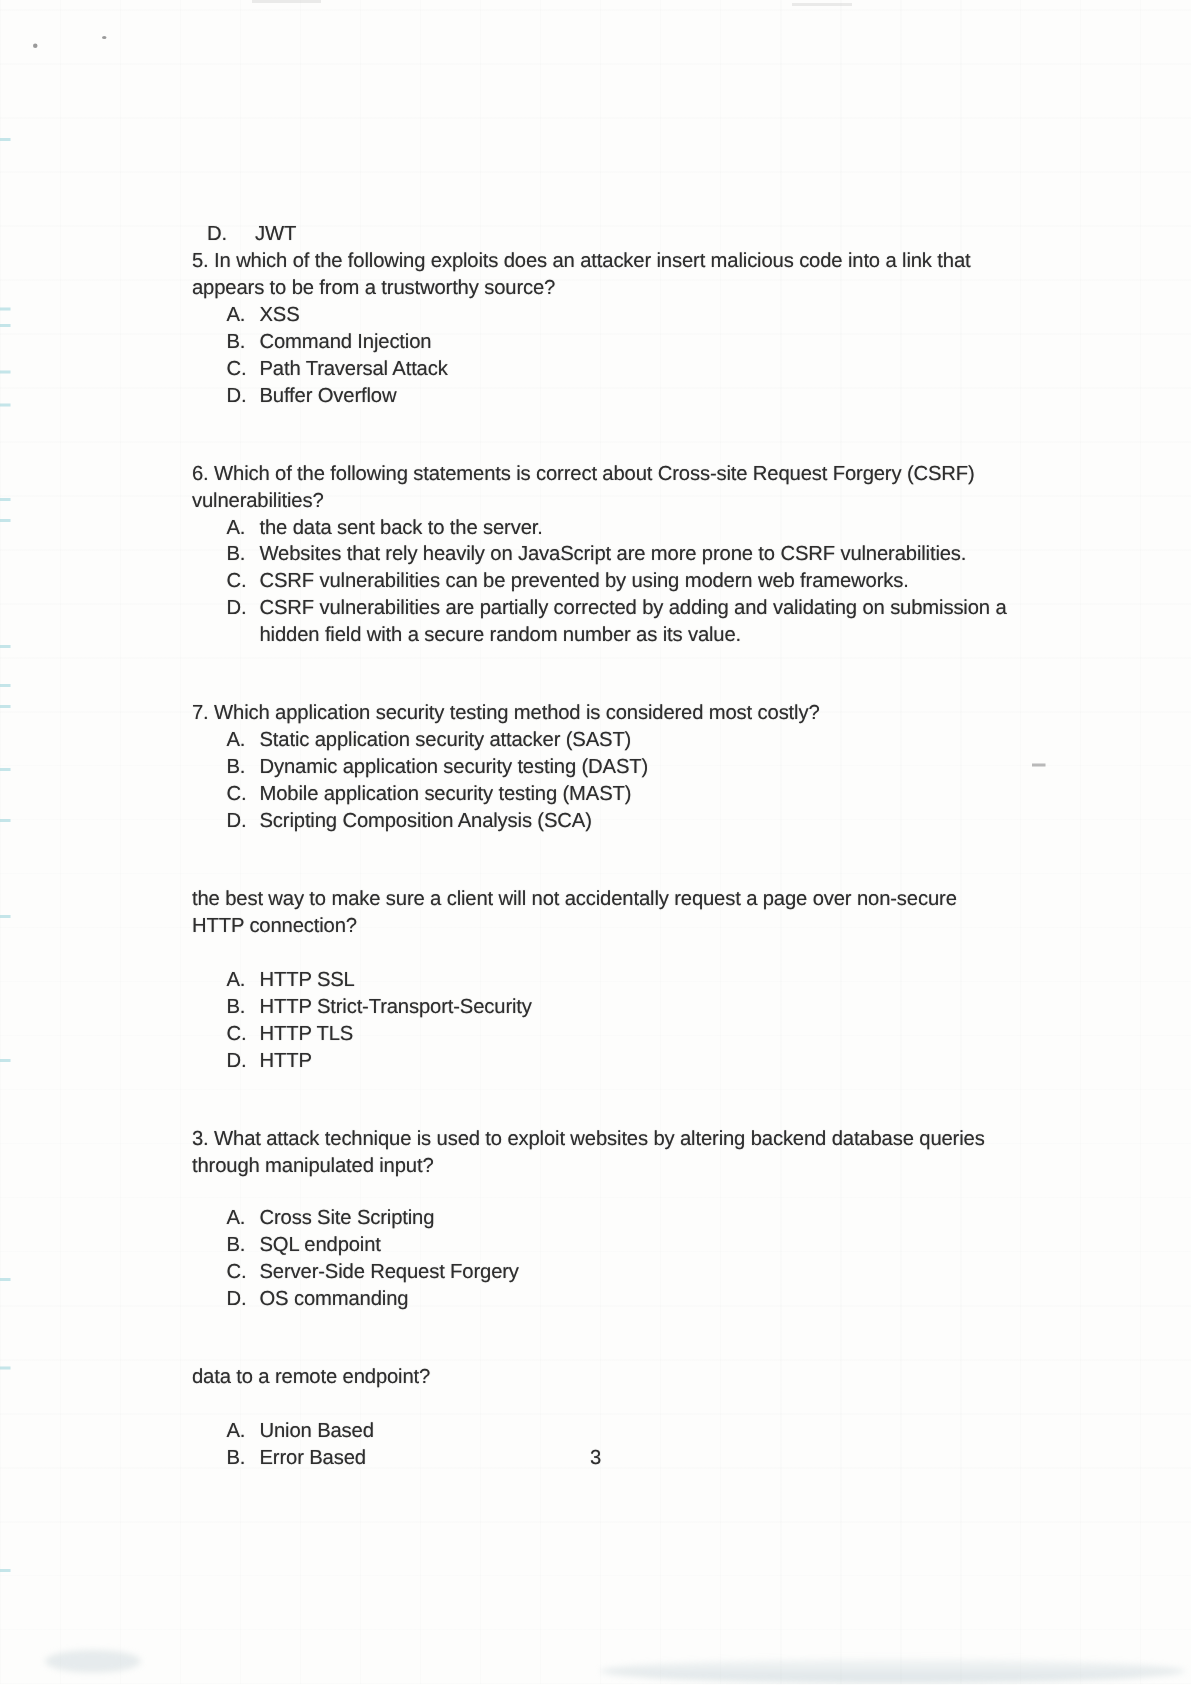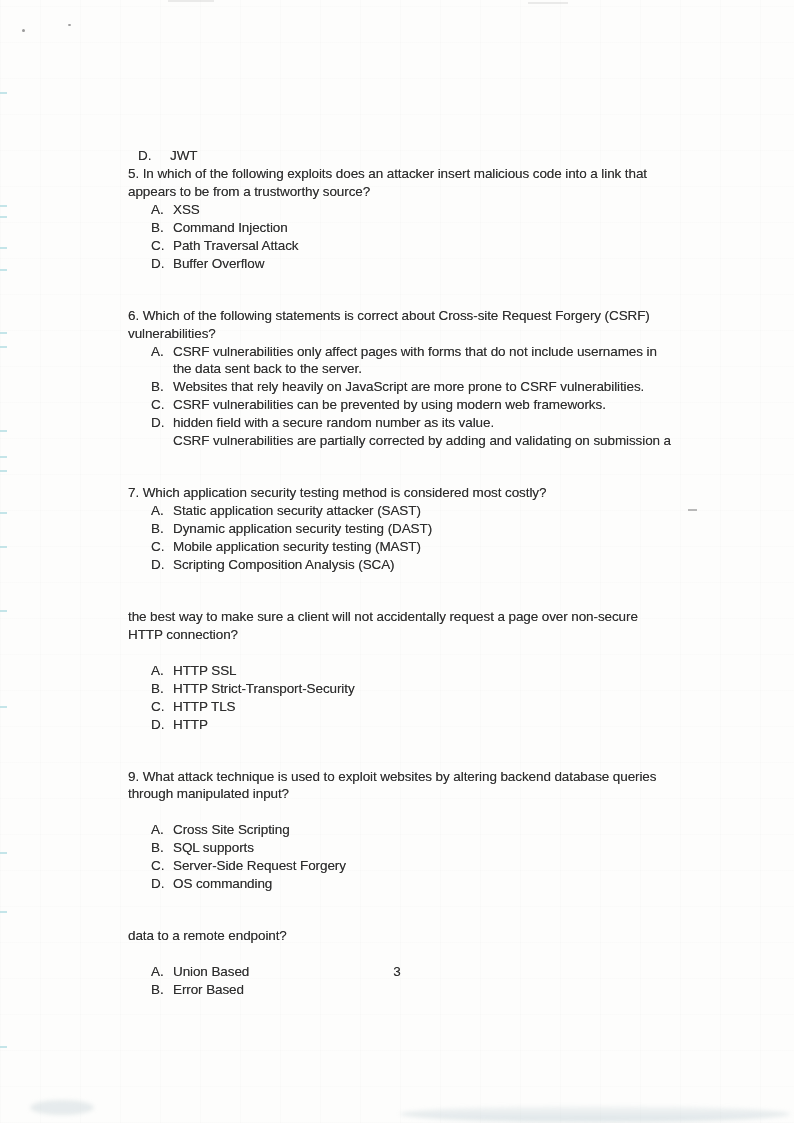--- a/index.html
+++ b/index.html
@@ -152,41 +152,40 @@
             <div class="opt-line">Buffer Overflow</div>
           </span>
         </div>
       </div>
       <div class="question">
         <div class="q-line">6. Which of the following statements is correct about Cross-site Request Forgery (CSRF)</div>
         <div class="q-line">vulnerabilities?</div>
         <div class="option-row">
           <span class="opt-letter">A.</span>
           <span class="opt-text">
-            <div class="opt-line">CSRF vulnerabilities only affect pages with forms that do not include usernames in</div>
             <div class="opt-line">the data sent back to the server.</div>
           </span>
         </div>
         <div class="option-row">
           <span class="opt-letter">B.</span>
           <span class="opt-text">
             <div class="opt-line">Websites that rely heavily on JavaScript are more prone to CSRF vulnerabilities.</div>
           </span>
         </div>
         <div class="option-row">
           <span class="opt-letter">C.</span>
           <span class="opt-text">
             <div class="opt-line">CSRF vulnerabilities can be prevented by using modern web frameworks.</div>
           </span>
         </div>
         <div class="option-row">
           <span class="opt-letter">D.</span>
           <span class="opt-text">
+            <div class="opt-line">CSRF vulnerabilities are partially corrected by adding and validating on submission a</div>
             <div class="opt-line">hidden field with a secure random number as its value.</div>
-            <div class="opt-line">CSRF vulnerabilities are partially corrected by adding and validating on submission a</div>
           </span>
         </div>
       </div>
       <div class="question">
         <div class="q-line">7. Which application security testing method is considered most costly?</div>
         <div class="option-row">
           <span class="opt-letter">A.</span>
           <span class="opt-text">
             <div class="opt-line">Static application security attacker (SAST)</div>
           </span>
@@ -233,33 +232,33 @@
           </span>
         </div>
         <div class="option-row">
           <span class="opt-letter">D.</span>
           <span class="opt-text">
             <div class="opt-line">HTTP</div>
           </span>
         </div>
       </div>
       <div class="question">
-        <div class="q-line">9. What attack technique is used to exploit websites by altering backend database queries</div>
+        <div class="q-line">3. What attack technique is used to exploit websites by altering backend database queries</div>
         <div class="q-line">through manipulated input?</div>
         <div class="blank"></div>
         <div class="option-row">
           <span class="opt-letter">A.</span>
           <span class="opt-text">
             <div class="opt-line">Cross Site Scripting</div>
           </span>
         </div>
         <div class="option-row">
           <span class="opt-letter">B.</span>
           <span class="opt-text">
-            <div class="opt-line">SQL supports</div>
+            <div class="opt-line">SQL endpoint</div>
           </span>
         </div>
         <div class="option-row">
           <span class="opt-letter">C.</span>
           <span class="opt-text">
             <div class="opt-line">Server-Side Request Forgery</div>
           </span>
         </div>
         <div class="option-row">
           <span class="opt-letter">D.</span>

